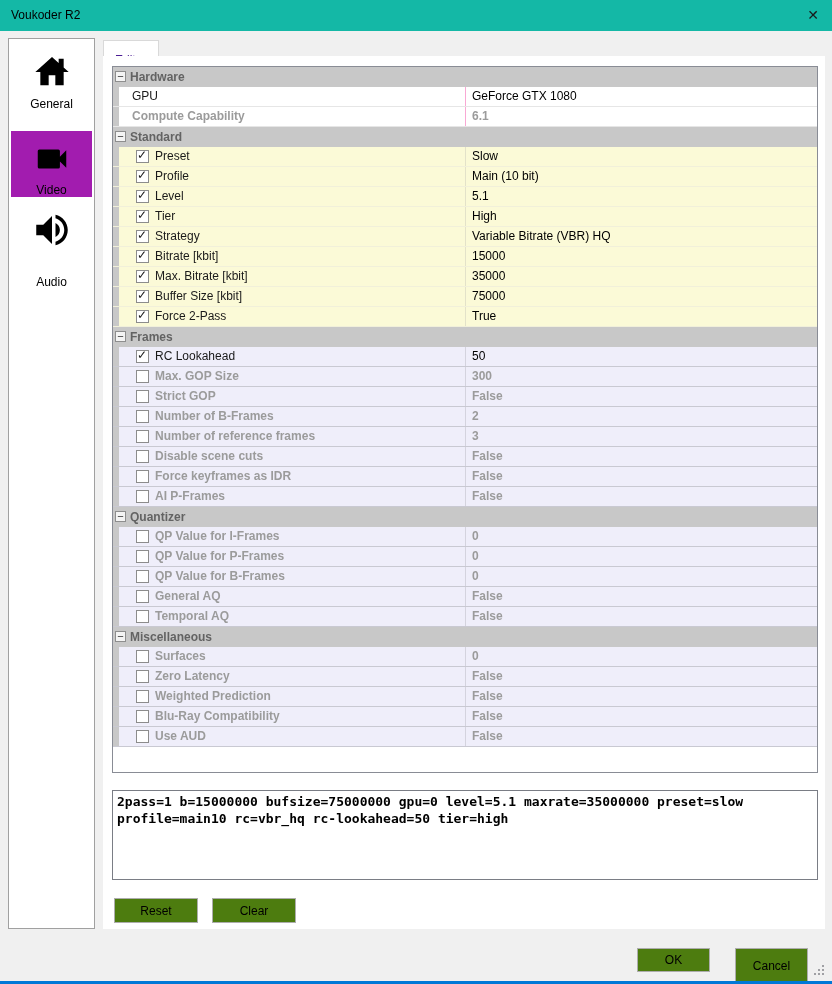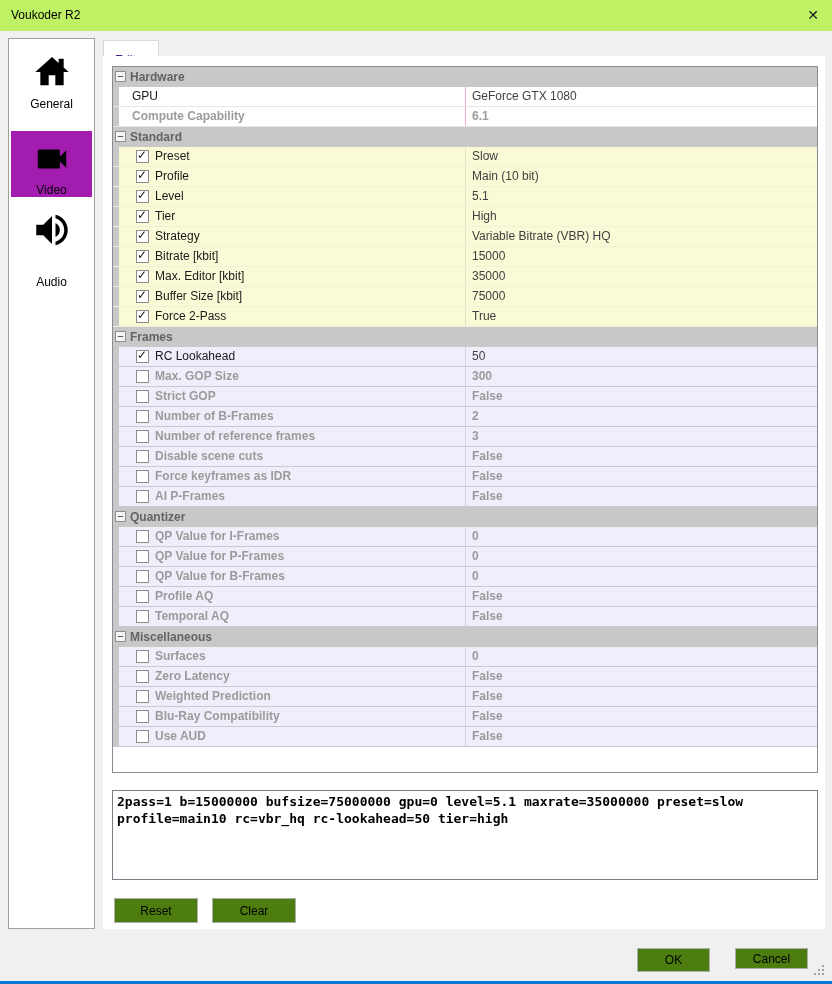--- a/index.html
+++ b/index.html
@@ -2,59 +2,59 @@
 <html><head>
 <meta charset="utf-8">
 <style>
   html,body{margin:0;padding:0;}
   body{
     width:832px;height:984px;position:relative;overflow:hidden;
     background:#f0f0f0;
     font-family:"Liberation Sans",sans-serif;
     -webkit-font-smoothing:antialiased;
   }
-  .titlebar{position:absolute;left:0;top:0;width:832px;height:31px;background:#bef264;}
+  .titlebar{position:absolute;left:0;top:0;width:832px;height:31px;background:#14b8a6;}
   .title{position:absolute;left:11px;top:8px;font-size:12px;color:#000;}
   .close{position:absolute;right:13px;top:6px;font-size:14px;color:#1a1a1a;cursor:pointer;line-height:18px;}
 
   .sidebar{position:absolute;left:8px;top:38px;width:87px;height:891px;background:#fff;border:1px solid #a0a0a0;box-sizing:border-box;}
   .side-item{position:absolute;left:2px;width:81px;display:flex;flex-direction:column;align-items:center;justify-content:flex-end;gap:5px;cursor:pointer;}
   .side-item.sel{background:#a21caf;}
   .side-item .lbl{font-size:12px;color:#000;}
   .side-item svg{display:block;}
 
   .tab{position:absolute;left:103px;top:40px;height:22px;background:#fff;border:1px solid #d9d9d9;border-bottom:none;box-sizing:border-box;padding:12px 12px 0 11px;font-size:12px;color:#4c1d95;cursor:pointer;}
   .tabpage{position:absolute;left:103px;top:56px;width:722px;height:873px;background:#fff;}
 
   .pgrid{position:absolute;left:112px;top:66px;width:706px;height:707px;background:#fff;border:1px solid #898c95;box-sizing:border-box;overflow:hidden;}
   .pg-header{position:relative;height:20px;background:#c8c8c8;color:#636363;font-weight:bold;font-size:12px;line-height:20px;box-sizing:border-box;}
   .pg-expander{position:absolute;left:2px;top:4px;width:11px;height:11px;background:#f4f4f4;border:1px solid #8e8e8e;box-sizing:border-box;font-size:11px;line-height:8px;text-align:center;color:#333;font-weight:normal;cursor:pointer;}
   .pg-title{margin-left:17px;}
   .pg-row{display:flex;height:20px;box-sizing:border-box;font-size:12px;line-height:19px;}
   .pg-margin{width:6px;flex:0 0 6px;background:#c8c8c8;}
   .pg-label-cell{flex:0 0 347px;width:347px;display:flex;align-items:center;box-sizing:border-box;overflow:hidden;white-space:nowrap;color:#1a1a1a;}
   .pg-label-cell.no-cb .pg-label{margin-left:13px;}
-  .pg-value-cell{flex:1;padding-left:6px;box-sizing:border-box;overflow:hidden;white-space:nowrap;color:#404040;}
+  .pg-value-cell{flex:1;padding-left:6px;box-sizing:border-box;overflow:hidden;white-space:nowrap;color:#000000;}
   .pg-label-cell.dim,.pg-value-cell.dim{color:#9b9b9b;font-weight:bold;}
   .pg-checkbox{flex:0 0 13px;width:13px;height:13px;margin-left:17px;margin-right:6px;background:#fff;border:1px solid #8c8c8c;box-sizing:border-box;position:relative;cursor:pointer;}
   .pg-check{position:absolute;left:0px;top:-4px;font-size:12px;color:#222;line-height:16px;}
   .style-modified{background:#fbfad7;border-bottom:1px solid #f1f0da;}
   .style-modified .pg-label-cell{border-right:1px solid #e3e2c9;}
   .style-default{background:#efeefa;border-bottom:1px solid #c9c9d2;}
   .style-default .pg-label-cell{border-right:1px solid #d4d3de;}
   .style-plain{background:#ffffff;border-bottom:1px solid #e6e6e6;}
   .style-plain .pg-label-cell{border-right:1px solid #f9a8d4;}
 
   .cmd{position:absolute;left:112px;top:790px;width:706px;height:90px;box-sizing:border-box;border:1px solid #7a7d85;background:#fff;resize:none;overflow:hidden;padding:2px 4px;font-family:"DejaVu Sans Mono",monospace;font-weight:bold;font-size:13px;line-height:17px;color:#000;outline:none;}
 
   .btn{position:absolute;height:25px;background:#4d7c0f;border:1px solid #adadad;box-sizing:border-box;font-family:"Liberation Sans",sans-serif;font-size:12px;color:#000;cursor:pointer;padding:0;}
   .btn-reset{left:114px;top:898px;width:84px;}
   .btn-clear{left:212px;top:898px;width:84px;}
   .btn-ok{left:637px;top:948px;width:73px;height:24px;}
-  .btn-cancel{left:735px;top:948px;width:73px;height:21px;}
+  .btn-cancel{left:735px;top:948px;width:73px;height:36px;}
 
   .grip{position:absolute;left:814px;top:965px;width:12px;height:12px;cursor:nwse-resize;}
   .grip i{position:absolute;left:0;top:8px;width:2px;height:2px;background:#9fa0a4;
     box-shadow:4px 0 #9fa0a4,8px 0 #9fa0a4,4px -4px #9fa0a4,8px -4px #9fa0a4,8px -8px #9fa0a4;}
   .bottom-accent{position:absolute;left:0;bottom:0;width:832px;height:3px;background:#0078d7;}
 </style>
 </head>
 <body>
 
 <div class="titlebar">
@@ -170,21 +170,21 @@
         <span class="pg-label">Bitrate [kbit]</span>
       </span>
       <span class="pg-value-cell">15000</span>
     </div>
     <div class="pg-row style-modified">
       <span class="pg-margin"></span>
       <span class="pg-label-cell">
         <span class="pg-checkbox">
           <span class="pg-check">✓</span>
         </span>
-        <span class="pg-label">Max. Editor [kbit]</span>
+        <span class="pg-label">Max. Bitrate [kbit]</span>
       </span>
       <span class="pg-value-cell">35000</span>
     </div>
     <div class="pg-row style-modified">
       <span class="pg-margin"></span>
       <span class="pg-label-cell">
         <span class="pg-checkbox">
           <span class="pg-check">✓</span>
         </span>
         <span class="pg-label">Buffer Size [kbit]</span>
@@ -290,21 +290,21 @@
       <span class="pg-label-cell dim">
         <span class="pg-checkbox"></span>
         <span class="pg-label">QP Value for B-Frames</span>
       </span>
       <span class="pg-value-cell dim">0</span>
     </div>
     <div class="pg-row style-default">
       <span class="pg-margin"></span>
       <span class="pg-label-cell dim">
         <span class="pg-checkbox"></span>
-        <span class="pg-label">Profile AQ</span>
+        <span class="pg-label">General AQ</span>
       </span>
       <span class="pg-value-cell dim">False</span>
     </div>
     <div class="pg-row style-default">
       <span class="pg-margin"></span>
       <span class="pg-label-cell dim">
         <span class="pg-checkbox"></span>
         <span class="pg-label">Temporal AQ</span>
       </span>
       <span class="pg-value-cell dim">False</span>

